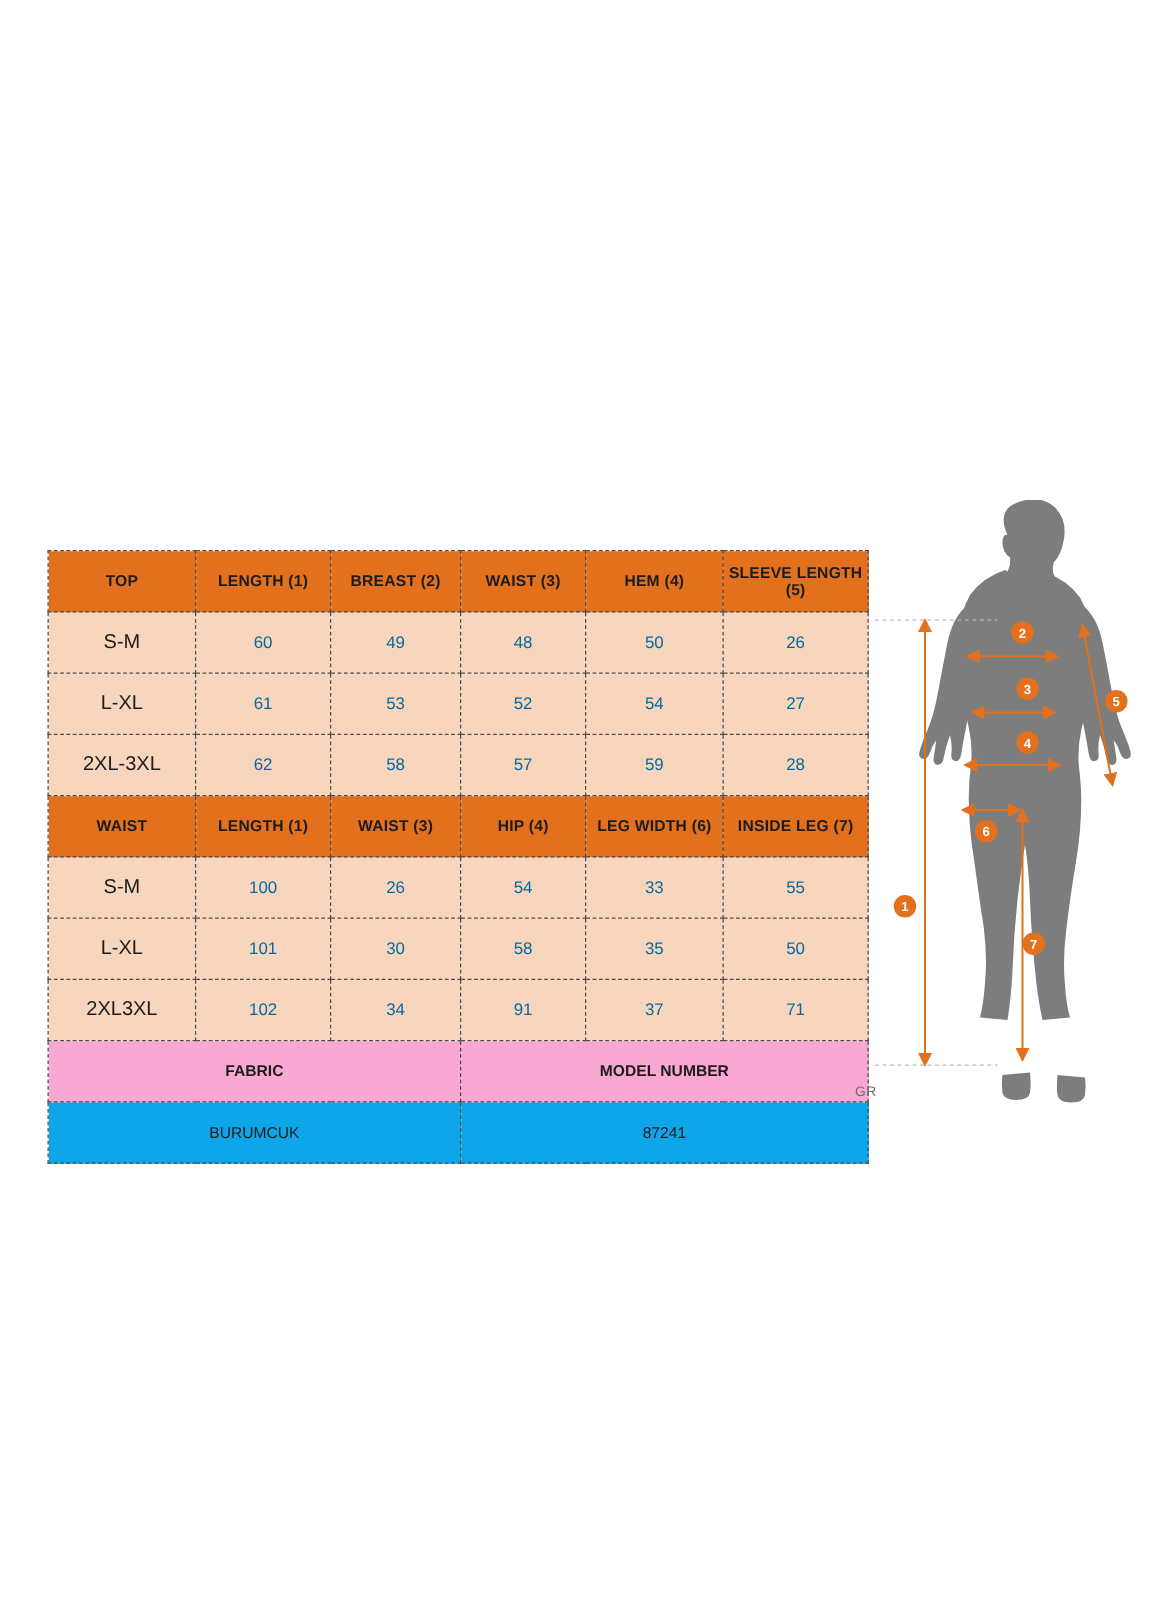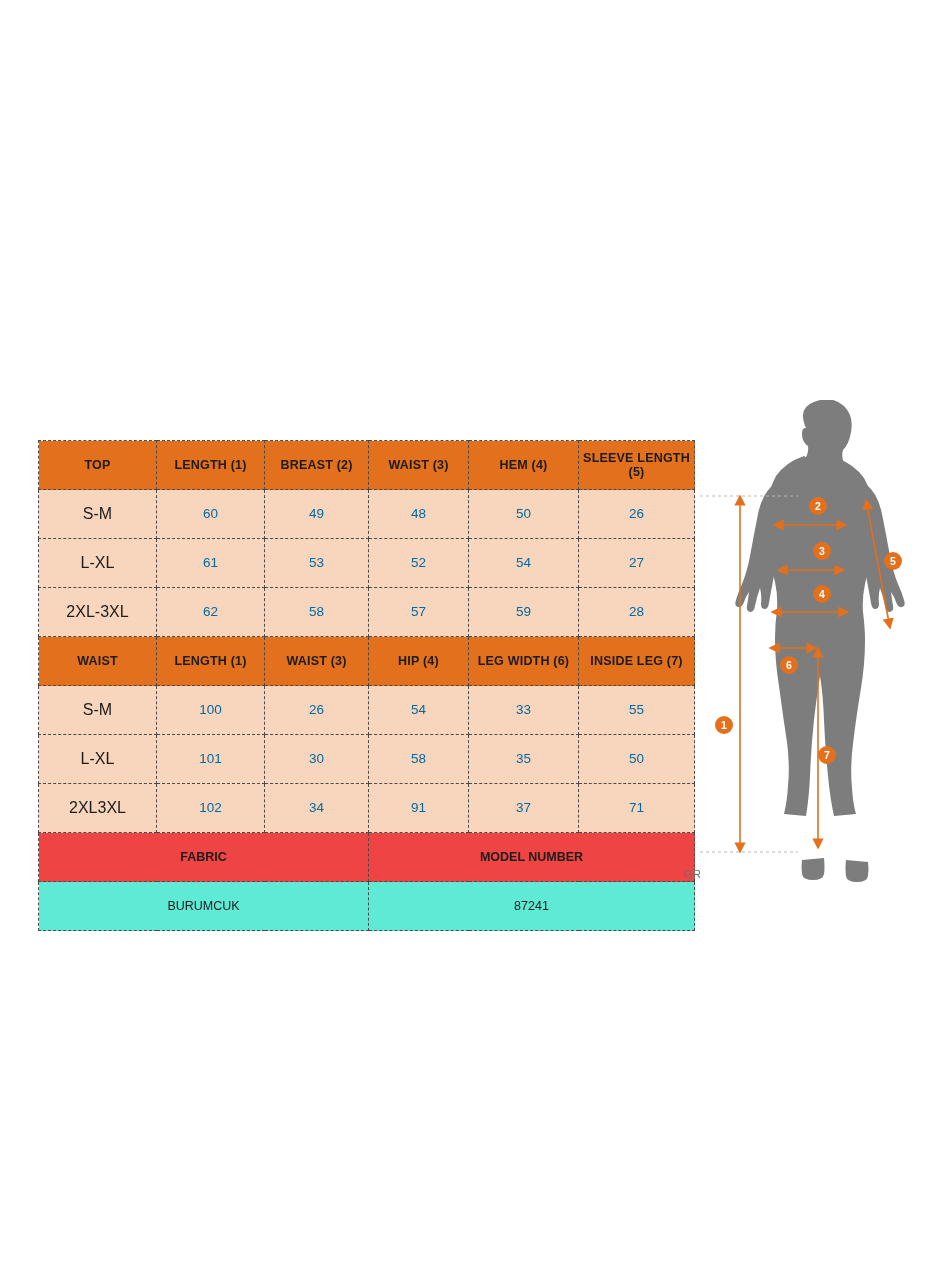--- a/index.html
+++ b/index.html
@@ -56,27 +56,27 @@
   .body-row td.rowlabel {
     font-weight: normal;
     font-size: 16px;
   }
   .body-row td.value {
     font-weight: normal;
     font-size: 13.5px;
     color: #0369a1;
   }
   .fabric-hdr td {
-    background: #ef4444;
+    background: #f9a8d4;
     font-weight: bold;
     font-size: 13px;
     color: #1a1a1a;
   }
   .fabric-row td {
-    background: #5eead4;
+    background: #0ea5e9;
     font-size: 13.5px;
     color: #23211f;
   }
   .gr-mark {
     position: absolute;
     left: 684px;
     top: 868px;
     font-size: 11px;
     color: #6d6d6d;
     letter-spacing: .5px;

